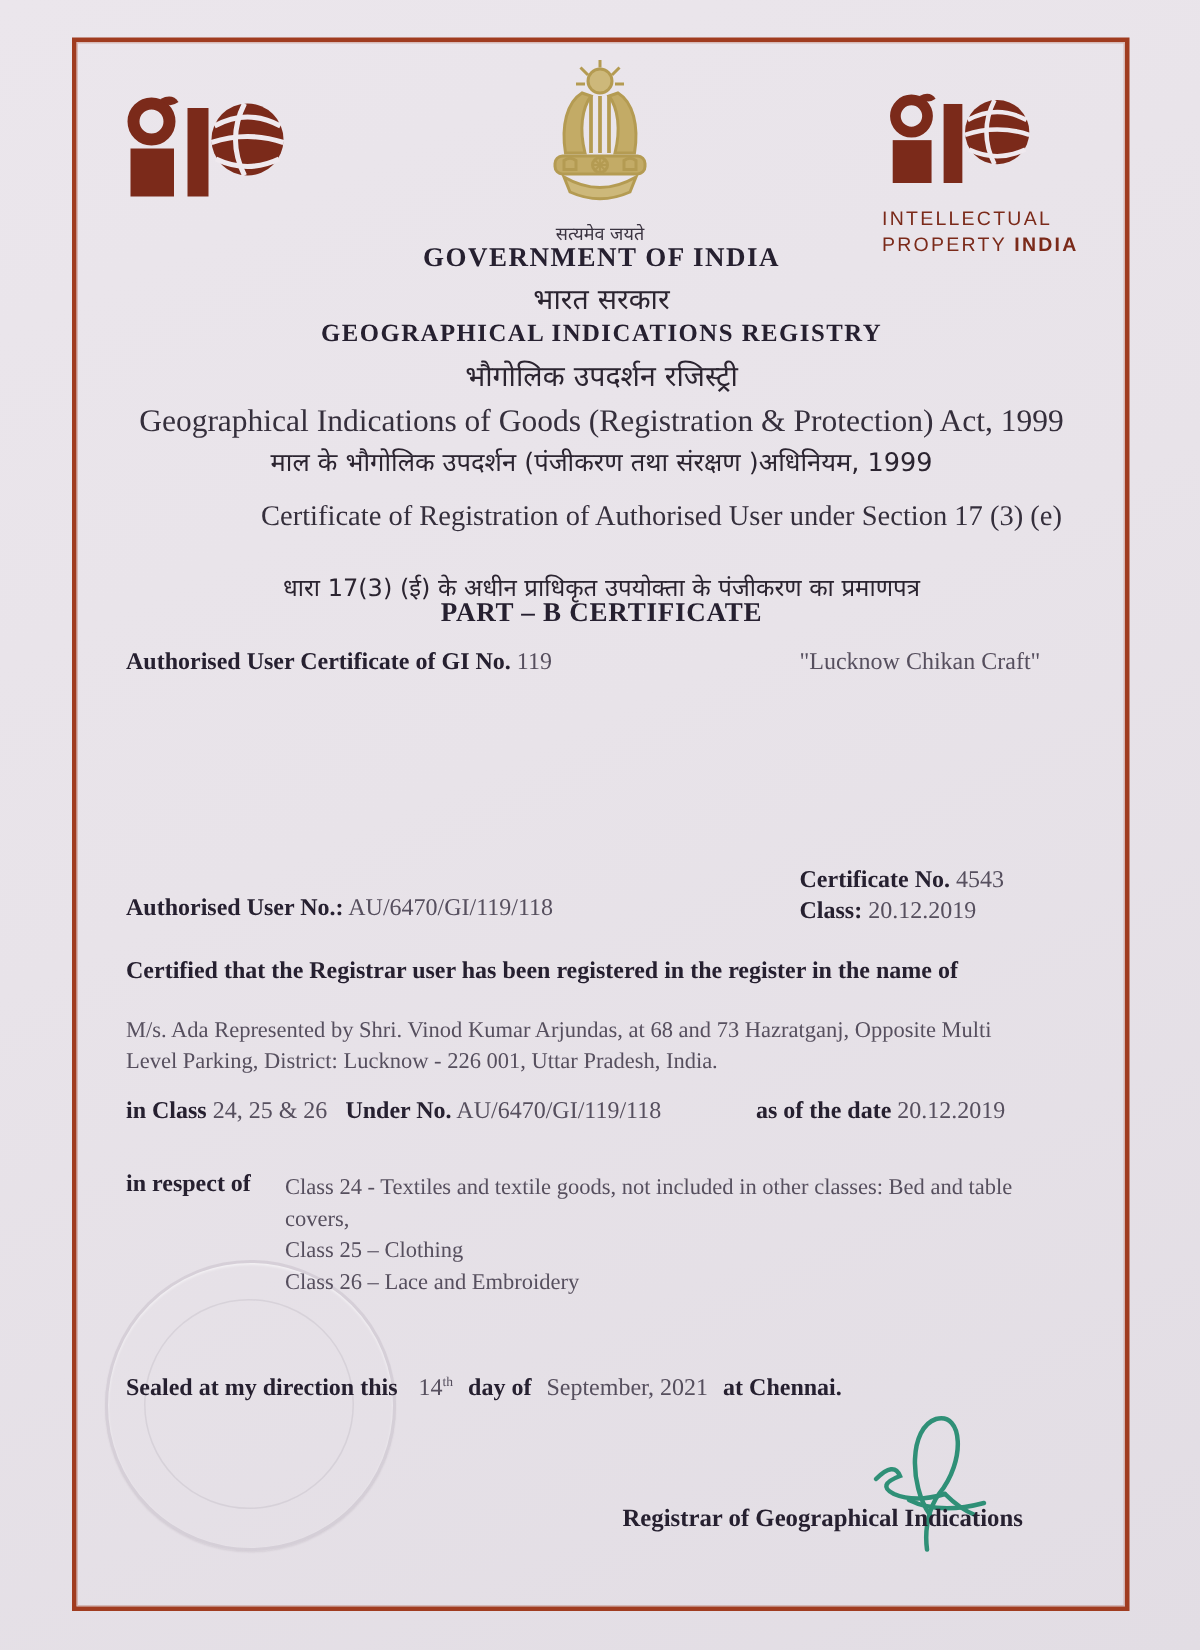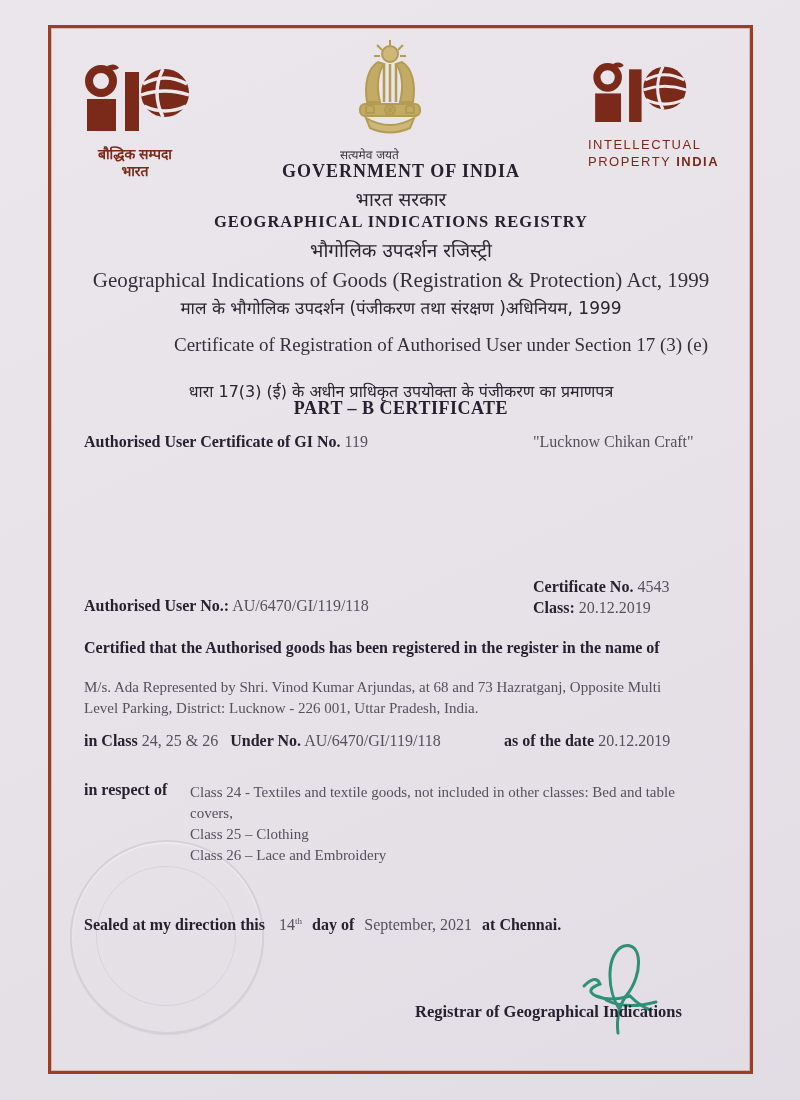--- a/index.html
+++ b/index.html
@@ -58,27 +58,23 @@
       <rect x="46" y="8" width="14" height="59"></rect>
       <circle cx="86" cy="29" r="24"></circle>
     </g>
     <g fill="none" stroke="#efe9ee" stroke-width="3.4">
       <path d="M64 20 Q86 8 108 20"></path>
       <path d="M62 31 Q86 23 110 31"></path>
       <path d="M65 42 Q86 52 107 42"></path>
       <path d="M84 5 Q72 29 84 53"></path>
     </g>
   </svg>
-  <div class="logo-caption hindi" style="font-size:14px;line-height:17px;">
-    <div>बौद्धिक सम्पदा</div>
-    <div>भारत</div>
-  </div>
 </div>
 
-<div class="abs" style="left:340px;top:40px;width:120px;text-align:left;">
+<div class="abs" style="left:340px;top:40px;width:120px;text-align:center;">
   <svg width="100" height="100" viewBox="0 0 100 100">
     <g stroke="#b49b52" fill="none" stroke-width="2">
       <circle cx="50" cy="14" r="8" fill="#cdb87a"></circle>
       <path d="M42 10 l-5 -5 M50 5 l0 -5 M58 10 l5 -5 M40 16 l-6 0 M60 16 l6 0"></path>
       <path d="M38 22 C28 28 24 44 27 62 L40 62 C36 46 38 32 44 24 Z" fill="#c3ab66"></path>
       <path d="M62 22 C72 28 76 44 73 62 L60 62 C64 46 62 32 56 24 Z" fill="#c3ab66"></path>
       <path d="M44 24 L44 62 M50 24 L50 62 M56 24 L56 62" stroke-width="2.5"></path>
       <rect x="20" y="64" width="60" height="12" rx="5" fill="#c3ab66"></rect>
       <circle cx="50" cy="70" r="5" fill="none"></circle>
       <path d="M50 65 l0 10 M45 70 l10 0 M46.5 66.5 l7 7 M53.5 66.5 l-7 7" stroke-width="1.2"></path>
@@ -140,21 +136,21 @@
 </div>
 <div class="abs" style="left:533px;top:599px;font-size:16px;">
   <span class="lbl">Class:</span>
   <span class="val">20.12.2019</span>
 </div>
 <div class="abs" style="left:84px;top:597px;font-size:16px;">
   <span class="lbl">Authorised User No.:</span>
   <span class="val">AU/6470/GI/119/118</span>
 </div>
 
-<div class="abs lbl" style="left:84px;top:639px;font-size:16px;">Certified that the Authorised goods has been registered in the register in the name of</div>
+<div class="abs lbl" style="left:84px;top:639px;font-size:16px;">Certified that the Registrar user has been registered in the register in the name of</div>
 
 <div class="abs val" style="left:84px;top:677px;font-size:15px;line-height:21px;width:640px;">
   <div>M/s. Ada Represented by Shri. Vinod Kumar Arjundas, at 68 and 73 Hazratganj, Opposite Multi</div>
   <div>Level Parking, District: Lucknow - 226 001, Uttar Pradesh, India.</div>
 </div>
 
 <div class="abs" style="left:84px;top:732px;font-size:16px;">
   <span class="lbl">in Class</span>
   <span class="val">24, 25 &amp; 26</span>
   <span class="lbl" style="margin-left:8px;">Under No.</span>

